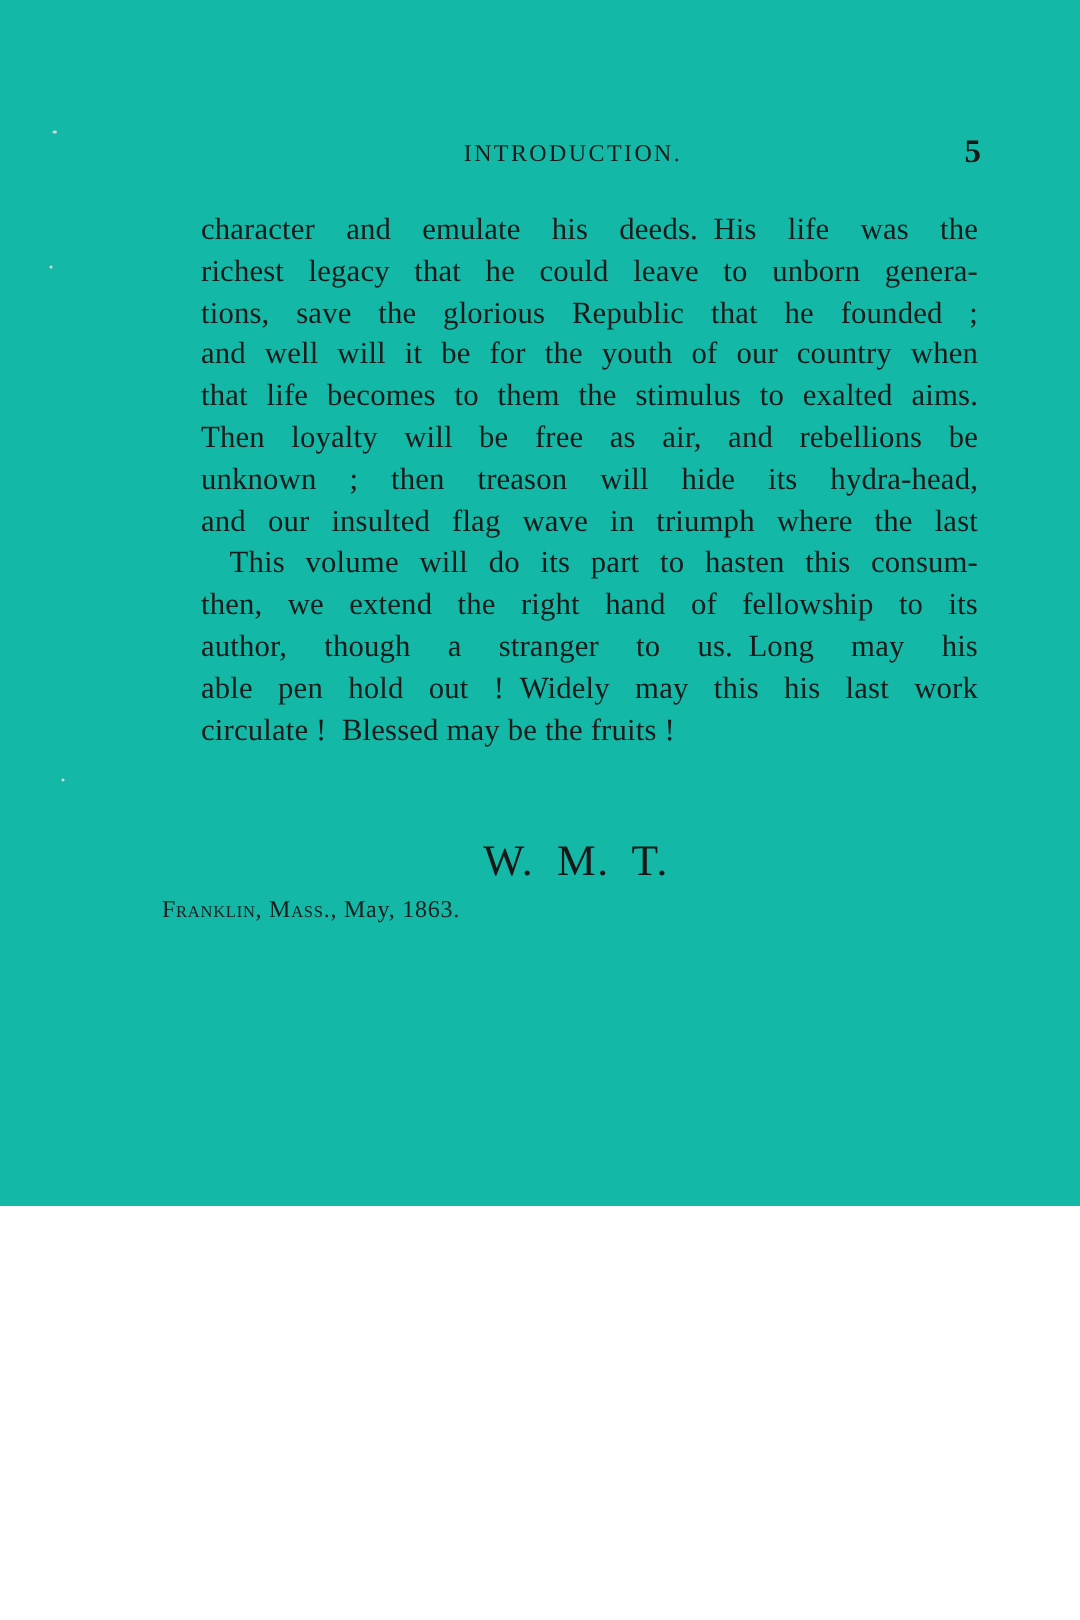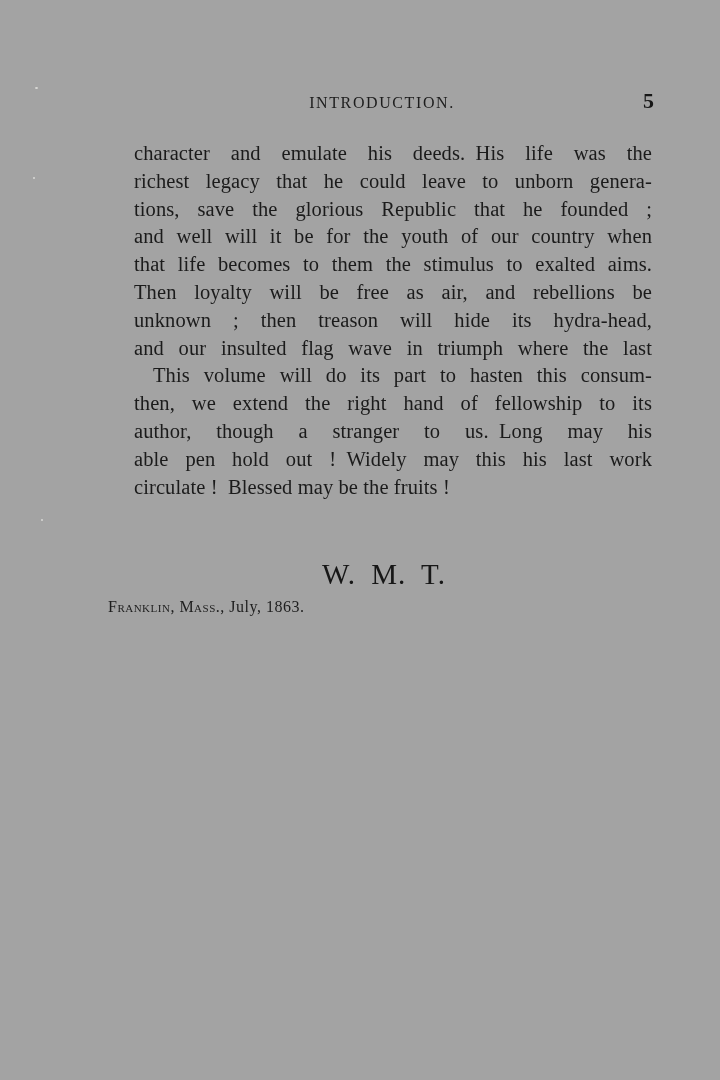--- a/index.html
+++ b/index.html
@@ -12,22 +12,22 @@
     background: #ffffff;
     font-family: "Liberation Serif", "DejaVu Serif", serif;
     color: #1b1b1b;
     position: relative;
     overflow: hidden;
   }
   .scan-page {
     position: absolute;
     left: 0; top: 0;
     width: 720px;
-    height: 1080px;
-    background: #a3a3a3;
+    height: 804px;
+    background: #14b8a6;
   }
   
   .header-row {
     position: absolute;
     left: 110px;
     top: 90px;
     width: 544px;
     height: 26px;
   }
   .running-title {
@@ -130,19 +130,19 @@
 
     <div class="line indent">This volume will do its part to hasten this consum-</div>
     <div class="line">then, we extend the right hand of fellowship to its</div>
     <div class="line">author, though a stranger to us. Long may his</div>
     <div class="line">able pen hold out&nbsp;! Widely may this his last work</div>
     <div class="line last">circulate&nbsp;! Blessed may be the fruits&nbsp;!</div>
   </div>
 
   <div class="signature">W. M. T.</div>
 
-  <div class="dateline"><span class="place">Franklin, Mass.,</span><span class="rest"> July, 1863.</span></div>
+  <div class="dateline"><span class="place">Franklin, Mass.,</span><span class="rest"> May, 1863.</span></div>
 
   <div class="speck speck-1"></div>
   <div class="speck speck-2"></div>
   <div class="speck speck-3"></div>
 
 </div>
 
 </body></html>

